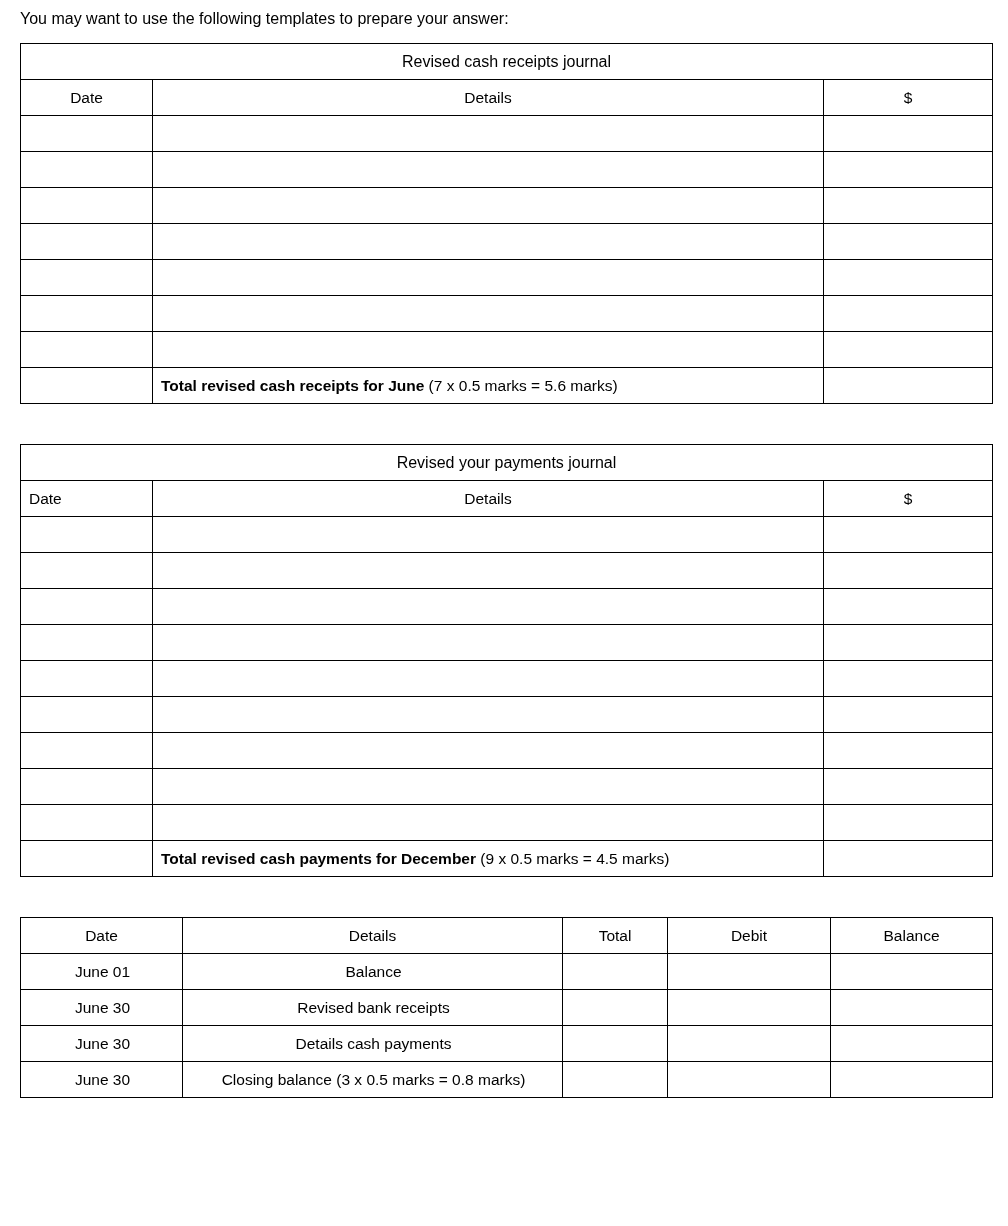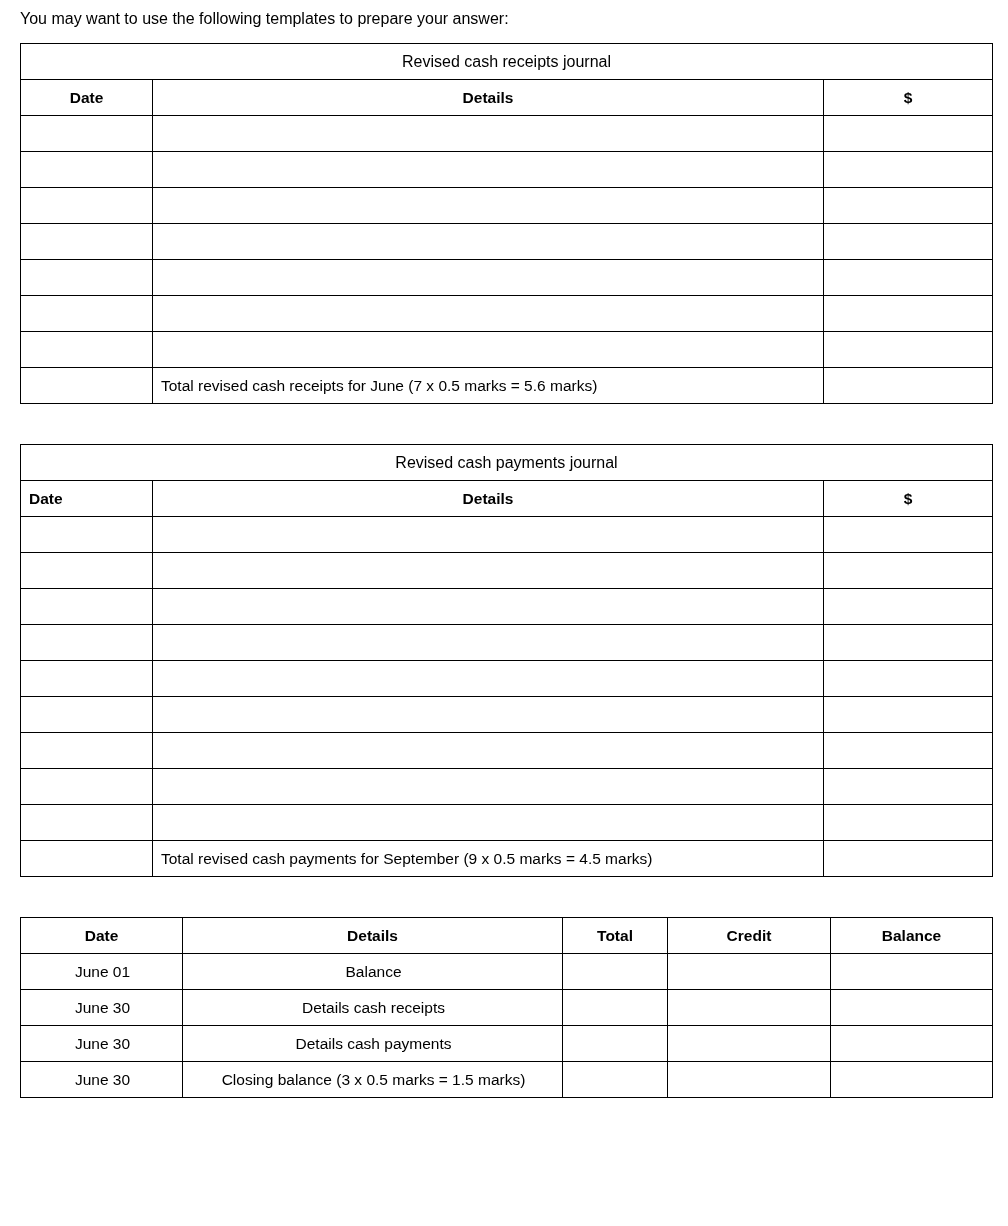--- a/index.html
+++ b/index.html
@@ -27,33 +27,33 @@
     table-layout: fixed;
     font-size: 15.5px;
   }
   td, th {
     border: 1px solid #000000;
     height: 36px;
     padding: 2px 8px;
     vertical-align: middle;
     font-size: 15.5px;
   }
-  th { font-weight: 700; }
+  th { font-weight: 400; }
   .table-title {
     text-align: center;
     font-weight: 400;
     font-size: 16px;
   }
   .col-date-j  { width: 132px; }
   .col-details-j { width: 671px; }
   .col-amount-j { width: 169px; }
   .hdr-center { text-align: center; }
   .hdr-left { text-align: left; }
   .total-cell { text-align: left; }
-  .total-bold { font-weight: 400; }
+  .total-bold { font-weight: 700; }
   .total-normal { font-weight: 400; }
   .gap { height: 40px; }
   
   .col-b-date { width: 162px; }
   .col-b-details { width: 380px; }
   .col-b-debit { width: 105px; }
   .col-b-credit { width: 163px; }
   .col-b-balance { width: 162px; }
   .cell-left { text-align: center; padding-left: 10px; }
 </style>
@@ -129,21 +129,21 @@
   <div class="gap"></div>
 
   <table>
     <colgroup>
       <col class="col-date-j">
         <col class="col-details-j">
         <col class="col-amount-j">
     </colgroup>
     <tbody>
       <tr>
-        <td class="table-title" colspan="3">Revised cash payments journal</td>
+        <td class="table-title" colspan="3">Revised your payments journal</td>
       </tr>
       <tr>
         <th class="hdr-left">Date</th>
         <th class="hdr-center">Details</th>
         <th class="hdr-center">$</th>
       </tr>
     </tbody>
     <tbody>
         <tr>
           <td></td>
@@ -187,68 +187,68 @@
         </tr>
         <tr>
           <td></td>
           <td></td>
           <td></td>
         </tr>
       </tbody>
     <tbody>
       <tr>
         <td></td>
-        <td class="total-cell"><span class="total-bold">Total revised cash payments for September</span><span class="total-normal"> (9 x 0.5 marks = 4.5 marks)</span></td>
+        <td class="total-cell"><span class="total-bold">Total revised cash payments for December</span><span class="total-normal"> (9 x 0.5 marks = 4.5 marks)</span></td>
         <td></td>
       </tr>
     </tbody>
   </table>
 
   <div class="gap"></div>
 
   <table>
     <colgroup>
       <col class="col-b-date">
         <col class="col-b-details">
         <col class="col-b-debit">
         <col class="col-b-credit">
         <col class="col-b-balance">
     </colgroup>
     <tbody>
       <tr>
         <th class="hdr-center">Date</th>
         <th class="hdr-center">Details</th>
         <th class="hdr-center">Total</th>
-        <th class="hdr-center">Credit</th>
+        <th class="hdr-center">Debit</th>
         <th class="hdr-center">Balance</th>
       </tr>
       <tr>
         <td class="cell-left">June 01</td>
         <td class="cell-left">Balance</td>
         <td></td>
         <td></td>
         <td></td>
       </tr>
       <tr>
         <td class="cell-left">June 30</td>
-        <td class="cell-left">Details cash receipts</td>
+        <td class="cell-left">Revised bank receipts</td>
         <td></td>
         <td></td>
         <td></td>
       </tr>
       <tr>
         <td class="cell-left">June 30</td>
         <td class="cell-left">Details cash payments</td>
         <td></td>
         <td></td>
         <td></td>
       </tr>
       <tr>
         <td class="cell-left">June 30</td>
-        <td class="cell-left">Closing balance (3 x 0.5 marks = 1.5 marks)</td>
+        <td class="cell-left">Closing balance (3 x 0.5 marks = 0.8 marks)</td>
         <td></td>
         <td></td>
         <td></td>
       </tr>
     </tbody>
   </table>
 
 </div>
 
 </body></html>

